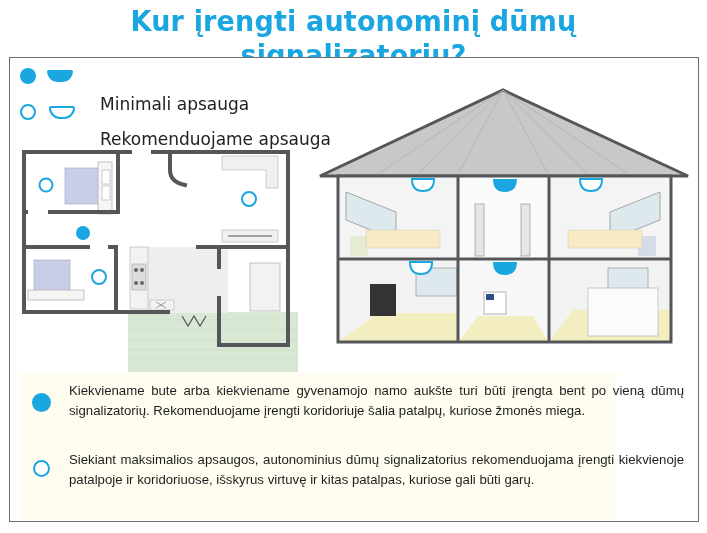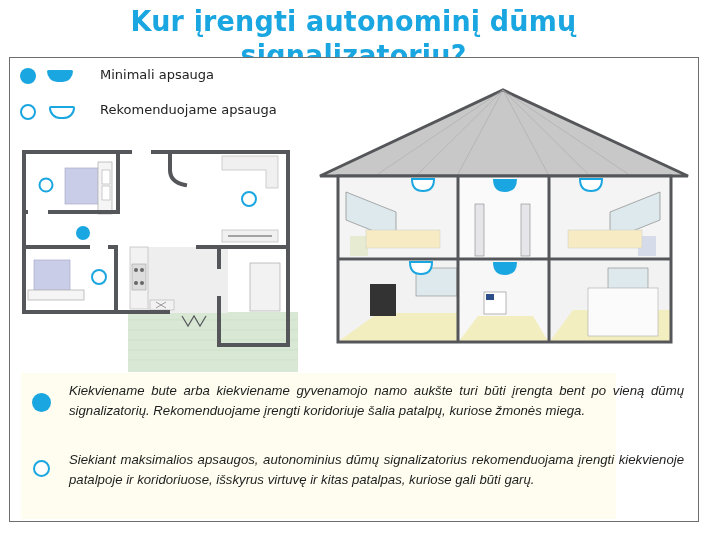--- a/index.html
+++ b/index.html
@@ -1,25 +1,25 @@
 <!DOCTYPE html>
 <html><head>
 <meta charset="utf-8">
 <style>
   html,body{margin:0;padding:0;background:#fff;}
   body{width:707px;height:533px;position:relative;overflow:hidden;font-family:"Liberation Sans",sans-serif;}
   .title{position:absolute;left:0;top:4px;width:707px;text-align:center;font-size:29px;font-weight:bold;color:#1aa6e0;letter-spacing:0.2px;font-family:"DejaVu Sans",sans-serif;transform:scaleX(0.93);}
   .frame{position:absolute;left:9px;top:57px;width:690px;height:465px;border:1.5px solid #6e6e6e;box-sizing:border-box;background:#fff;}
   .legend-row{position:absolute;left:20px;display:flex;align-items:center;}
-  .legend-label{position:absolute;left:100px;font-size:13px;color:#222;font-family:"DejaVu Sans",sans-serif;}
+  .legend-label{position:absolute;left:100px;font-size:17px;color:#222;font-family:"DejaVu Sans",sans-serif;margin-top:27px;}
   .dot-filled{width:16px;height:16px;border-radius:50%;background:#1aa6e0;}
   .dot-open{width:12px;height:12px;border-radius:50%;border:2px solid #1aa6e0;background:#fff;}
   .bowl-filled{width:26px;height:12px;background:#1aa6e0;border-radius:2px 2px 13px 13px;}
   .bowl-open{width:22px;height:9px;border:2px solid #1aa6e0;border-radius:2px 2px 11px 11px;background:#fff;}
-  .info{position:absolute;left:21px;top:373px;width:595px;height:146px;background:#fefdf0;font-style:italic;}
+  .info{position:absolute;left:21px;top:373px;width:595px;height:146px;background:#fefdf0;}
   .info-icon{position:absolute;}
   .info-text{position:absolute;left:48px;font-size:13.2px;line-height:20px;color:#1e1e1e;font-family:"Liberation Sans",sans-serif;text-align:justify;width:615px;}
   svg{position:absolute;}
 </style>
 </head>
 <body>
 
 <div class="title">Kur įrengti autonominį dūmų signalizatorių?</div>
 
 <div class="frame"></div>

